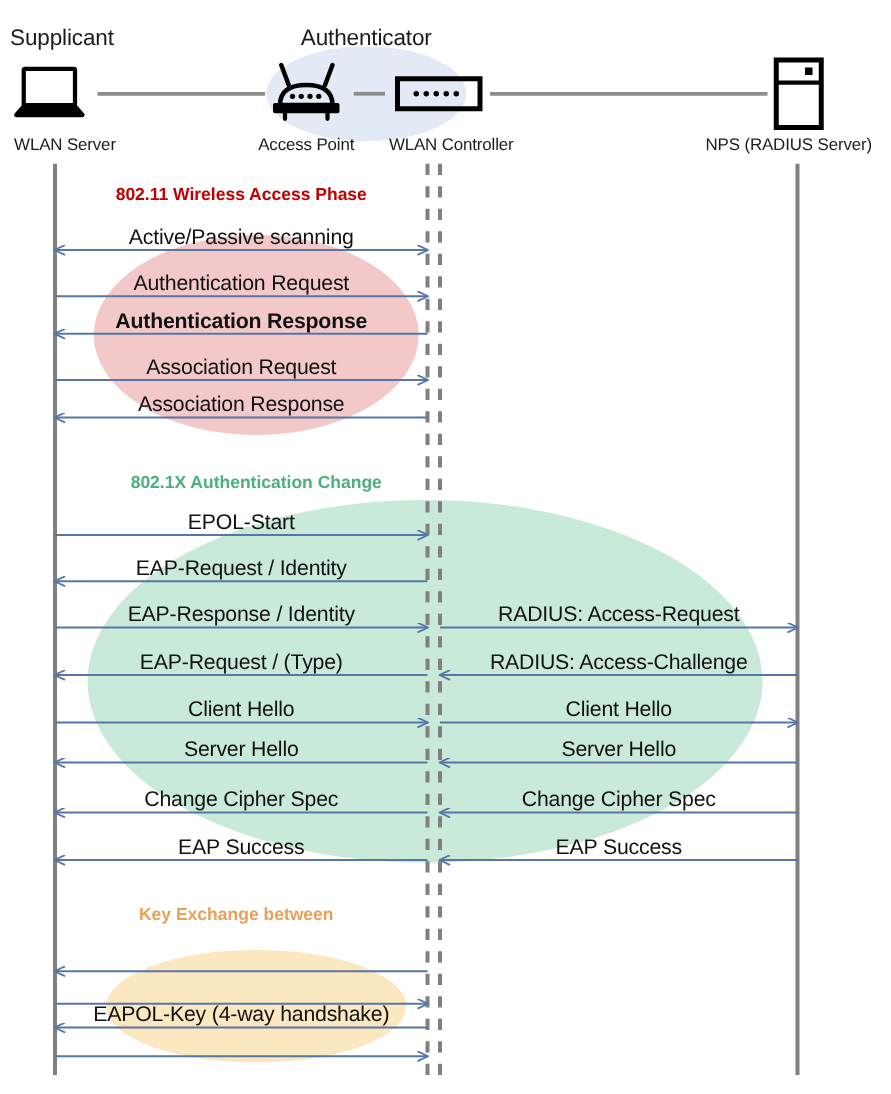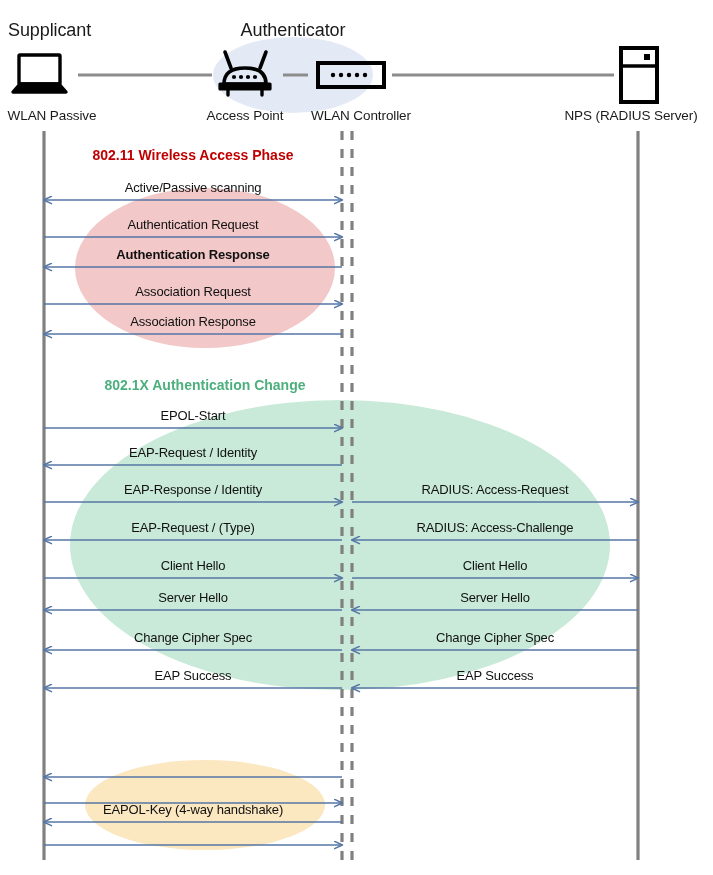--- a/index.html
+++ b/index.html
@@ -45,21 +45,21 @@
   .phase-label {
     position: absolute;
     font-size: 14px;
     font-weight: 600;
     white-space: nowrap;
     text-align: center;
     line-height: 18px;
   }
   .msg-label {
     position: absolute;
-    font-size: 13px;
+    font-size: 17px;
     color: #111111;
     white-space: nowrap;
     text-align: center;
     letter-spacing: -0.15px;
   }
 </style>
 </head>
 <body>
 
 <div id="diagram">
@@ -157,34 +157,35 @@
         <line x1="352" x2="638" y1="578" y2="578" stroke="#5676a6" stroke-width="1.7" marker-end="url(#ar-r)"></line>
         <line x1="352" x2="638" y1="610" y2="610" stroke="#5676a6" stroke-width="1.7" marker-start="url(#ar-l)"></line>
         <line x1="352" x2="638" y1="650" y2="650" stroke="#5676a6" stroke-width="1.7" marker-start="url(#ar-l)"></line>
         <line x1="352" x2="638" y1="688" y2="688" stroke="#5676a6" stroke-width="1.7" marker-start="url(#ar-l)"></line>
       </g>
   </svg>
 
   <div class="node-title" style="left:8px;  top:20px; width:90px; text-align:left;">Supplicant</div>
   <div class="node-title" style="left:218px;top:20px; width:150px;">Authenticator</div>
 
-  <div class="node-caption" style="left:2px;  top:108px; width:100px;">WLAN Passive</div>
+  <div class="node-caption" style="left:2px;  top:108px; width:100px;">WLAN Server</div>
   <div class="node-caption" style="left:197px;top:108px; width:96px;">Access Point</div>
   <div class="node-caption" style="left:303px;top:108px; width:116px;">WLAN Controller</div>
   <div class="node-caption" style="left:553px;top:108px; width:156px;">NPS (RADIUS Server)</div>
 
   <div class="phase-label" style="left:83px; top:146px; width:220px; color:#c00000;">
     <div>802.11 Wireless Access Phase</div>
   </div>
 
   <div class="phase-label" style="left:95px; top:376px; width:220px; color:#4caf7d;">
     <div>802.1X Authentication Change</div>
   </div>
 
   <div class="phase-label" style="left:82px; top:722px; width:214px; color:#e8a158;">
+    <div>Key Exchange between</div>
   </div>
 
   <div id="labels-left">
       <div class="msg-label" style="left: 53px; top: 180px; width: 280px;">Active/Passive scanning</div>
       <div class="msg-label" style="left: 53px; top: 217px; width: 280px;">Authentication Request</div>
       <div class="msg-label" style="left: 53px; top: 247px; width: 280px; font-weight: bold;">Authentication Response</div>
       <div class="msg-label" style="left: 53px; top: 284px; width: 280px;">Association Request</div>
       <div class="msg-label" style="left: 53px; top: 314px; width: 280px;">Association Response</div>
       <div class="msg-label" style="left: 53px; top: 408px; width: 280px;">EPOL-Start</div>
       <div class="msg-label" style="left: 53px; top: 445px; width: 280px;">EAP-Request / Identity</div>

